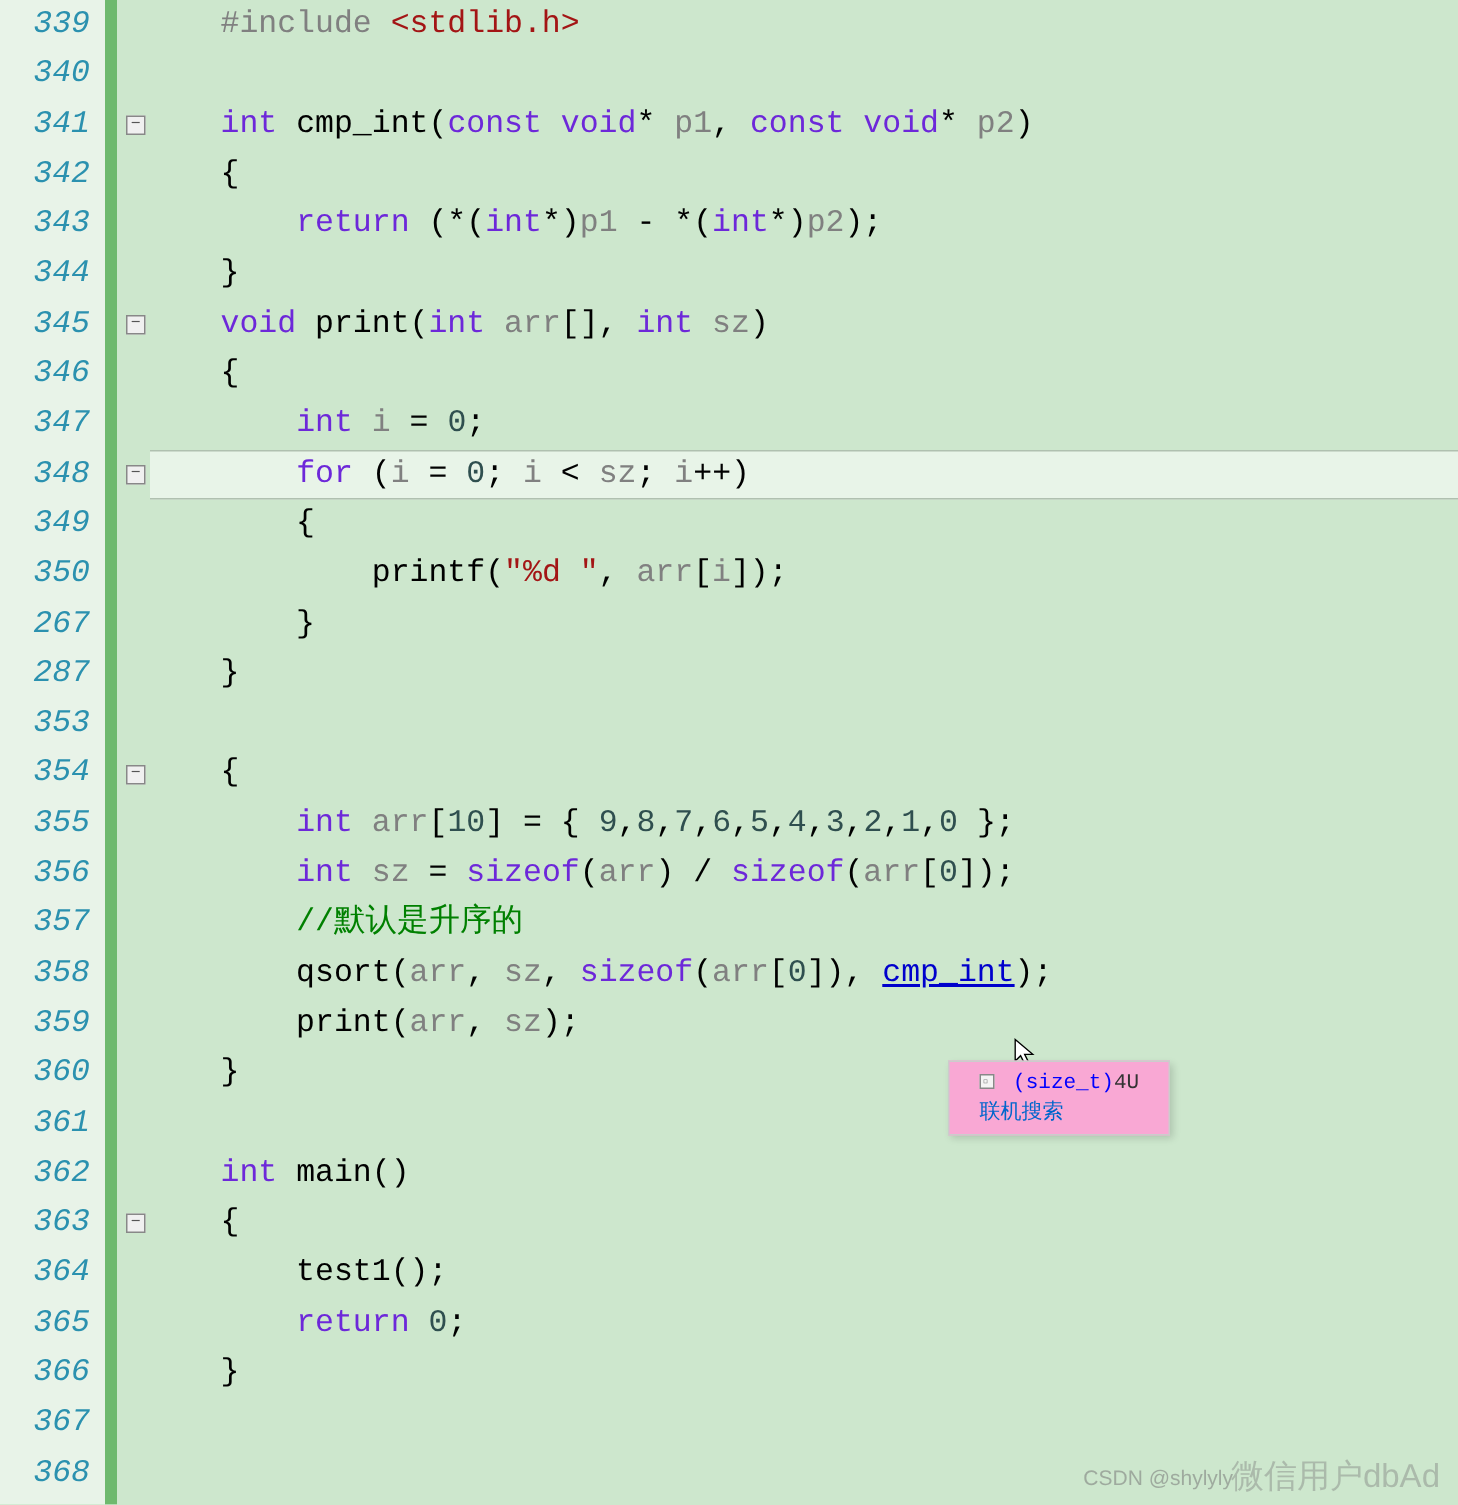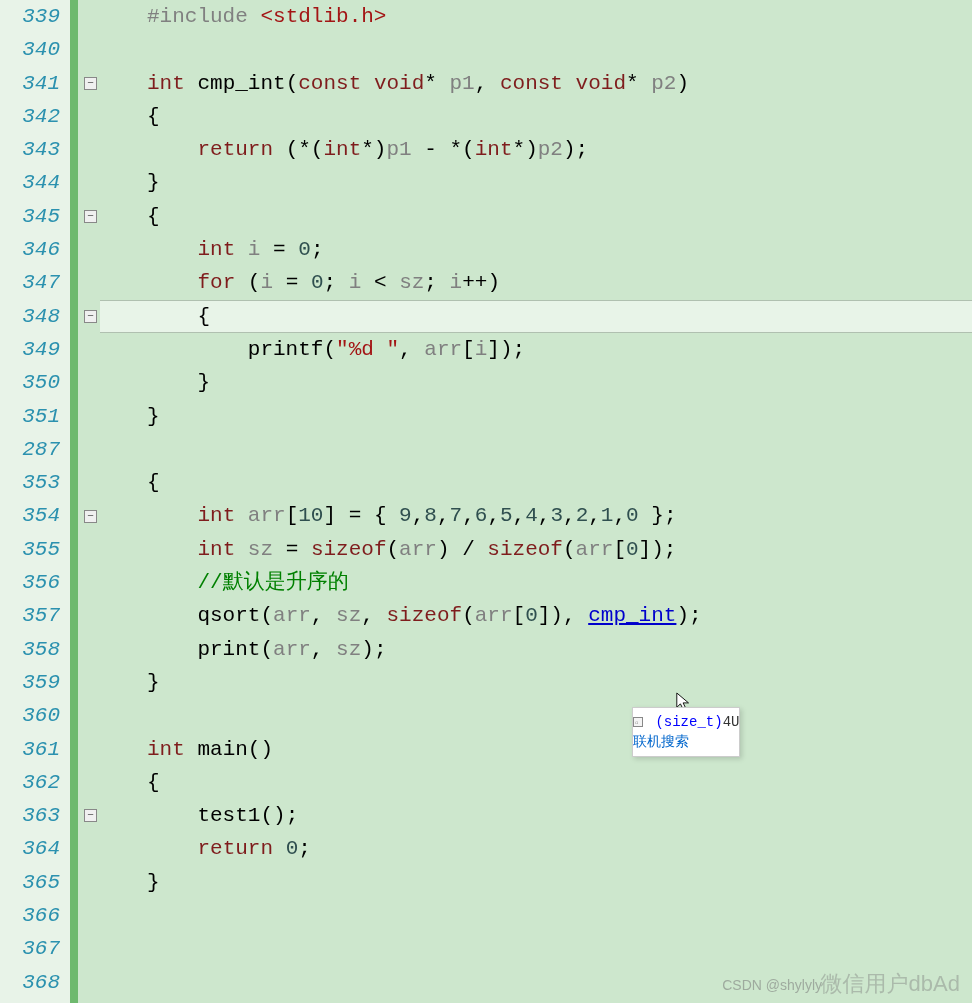--- a/index.html
+++ b/index.html
@@ -56,21 +56,21 @@
     position: relative;
   }
   .code-lines { position: relative; }
   .line {
     height: 33.3px;
     line-height: 33.3px;
     white-space: pre;
     padding-left: 4px;
     margin-left: 43px;
   }
-  .tok-kw { color: #7f1d1d; font-family: Liberation Mono, monospace; }
+  .tok-kw { color: #6d28d9; font-family: Liberation Mono, monospace; }
   .tok-pre { color: #808080; }
   .tok-inc { color: #a31515; }
   .tok-id { color: #000000; }
   .tok-var { color: #808080; }
   .tok-num { color: #2f4f4f; }
   .tok-str { color: #a31515; }
   .tok-op { color: #000000; }
   .tok-br { color: #000000; }
   .tok-cmt { color: #008000; }
   .tok-link { color: #0000cc; text-decoration: underline; }
@@ -78,26 +78,26 @@
     position: absolute;
     left: 0; right: 0;
     background: rgba(255,255,255,0.55);
     border-top: 1px solid #b0c0b0;
     border-bottom: 1px solid #b0c0b0;
     height: 33.3px;
     z-index: -1;
   }
   .tooltip {
     position: absolute;
-    background: #ffffff;
+    background: #f9a8d4;
     border: 1px solid #ccc;
     box-shadow: 2px 2px 5px rgba(0,0,0,0.15);
     font-size: 14px;
     line-height: 20px;
-    padding: 4px 0;
+    padding: 4px 20px;
     color: #333;
     z-index: 10;
   }
   .tooltip .tip-type { color: #0000ff; }
   .tooltip .tip-search { color: #0066cc; cursor: pointer; }
   .tooltip .tip-icon {
     display: inline-block;
     width: 10px; height: 10px;
     border: 1px solid #888;
     margin-right: 4px;
@@ -144,21 +144,21 @@
       <div>341</div>
       <div>342</div>
       <div>343</div>
       <div>344</div>
       <div>345</div>
       <div>346</div>
       <div>347</div>
       <div>348</div>
       <div>349</div>
       <div>350</div>
-      <div>351</div>
+      <div>267</div>
       <div>287</div>
       <div>353</div>
       <div>354</div>
       <div>355</div>
       <div>356</div>
       <div>357</div>
       <div>358</div>
       <div>359</div>
       <div>360</div>
       <div>361</div>
@@ -179,20 +179,21 @@
     </div>
   <div class="code">
     <div class="code-lines" id="code-lines">
         <div class="highlight-line" style="top: 299.7px;"></div>
         <div class="line"><span class="tok-pre">#include </span><span class="tok-inc">&lt;stdlib.h&gt;</span></div>
         <div class="line"></div>
         <div class="line"><span class="tok-kw">int </span><span class="tok-id">cmp_int</span><span class="tok-br">(</span><span class="tok-kw">const </span><span class="tok-kw">void</span><span class="tok-op">* </span><span class="tok-var">p1</span><span class="tok-op">, </span><span class="tok-kw">const </span><span class="tok-kw">void</span><span class="tok-op">* </span><span class="tok-var">p2</span><span class="tok-br">)</span></div>
         <div class="line"><span class="tok-br">{</span></div>
         <div class="line"><span class="tok-op">    </span><span class="tok-kw">return </span><span class="tok-op">(*(</span><span class="tok-kw">int</span><span class="tok-op">*)</span><span class="tok-var">p1</span><span class="tok-op"> - *(</span><span class="tok-kw">int</span><span class="tok-op">*)</span><span class="tok-var">p2</span><span class="tok-op">);</span></div>
         <div class="line"><span class="tok-br">}</span></div>
+        <div class="line"><span class="tok-kw">void </span><span class="tok-id">print</span><span class="tok-br">(</span><span class="tok-kw">int </span><span class="tok-var">arr</span><span class="tok-op">[], </span><span class="tok-kw">int </span><span class="tok-var">sz</span><span class="tok-br">)</span></div>
         <div class="line"><span class="tok-br">{</span></div>
         <div class="line"><span class="tok-op">    </span><span class="tok-kw">int </span><span class="tok-var">i</span><span class="tok-op"> = </span><span class="tok-num">0</span><span class="tok-op">;</span></div>
         <div class="line"><span class="tok-op">    </span><span class="tok-kw">for </span><span class="tok-br">(</span><span class="tok-var">i</span><span class="tok-op"> = </span><span class="tok-num">0</span><span class="tok-op">; </span><span class="tok-var">i</span><span class="tok-op"> &lt; </span><span class="tok-var">sz</span><span class="tok-op">; </span><span class="tok-var">i</span><span class="tok-op">++)</span></div>
         <div class="line"><span class="tok-br">    {</span></div>
         <div class="line"><span class="tok-id">        printf</span><span class="tok-br">(</span><span class="tok-str">"%d "</span><span class="tok-op">, </span><span class="tok-var">arr</span><span class="tok-op">[</span><span class="tok-var">i</span><span class="tok-op">]);</span></div>
         <div class="line"><span class="tok-br">    }</span></div>
         <div class="line"><span class="tok-br">}</span></div>
         <div class="line"></div>
         <div class="line"><span class="tok-br">{</span></div>
         <div class="line"><span class="tok-op">    </span><span class="tok-kw">int </span><span class="tok-var">arr</span><span class="tok-op">[</span><span class="tok-num">10</span><span class="tok-op">] = { </span><span class="tok-num">9</span><span class="tok-op">,</span><span class="tok-num">8</span><span class="tok-op">,</span><span class="tok-num">7</span><span class="tok-op">,</span><span class="tok-num">6</span><span class="tok-op">,</span><span class="tok-num">5</span><span class="tok-op">,</span><span class="tok-num">4</span><span class="tok-op">,</span><span class="tok-num">3</span><span class="tok-op">,</span><span class="tok-num">2</span><span class="tok-op">,</span><span class="tok-num">1</span><span class="tok-op">,</span><span class="tok-num">0</span><span class="tok-op"> };</span></div>

